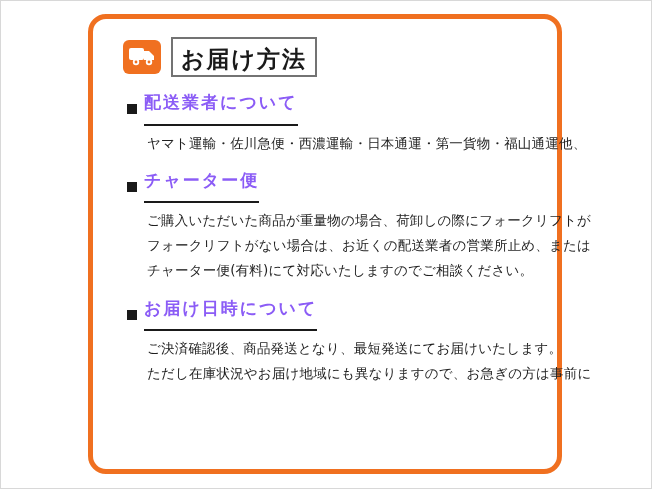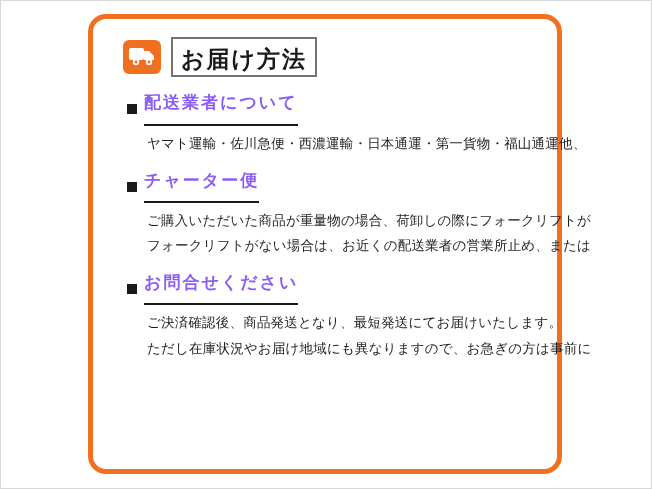--- a/index.html
+++ b/index.html
@@ -149,27 +149,28 @@
       </div>
 
       <div class="section">
         <div class="sec-head">
           <span class="sec-square"></span>
           <span class="sec-title">チャーター便</span>
         </div>
         <div class="sec-body">
           <p>ご購入いただいた商品が重量物の場合、荷卸しの際にフォークリフトが</p>
           <p>フォークリフトがない場合は、お近くの配送業者の営業所止め、または</p>
+          <p>チャーター便(有料)にて対応いたしますのでご相談ください。</p>
         </div>
       </div>
 
       <div class="section">
         <div class="sec-head">
           <span class="sec-square"></span>
-          <span class="sec-title">お問合せください</span>
+          <span class="sec-title">お届け日時について</span>
         </div>
         <div class="sec-body">
           <p>ご決済確認後、商品発送となり、最短発送にてお届けいたします。</p>
           <p>ただし在庫状況やお届け地域にも異なりますので、お急ぎの方は事前に</p>
         </div>
       </div>
 
     </div>
   </div>
 </div>

